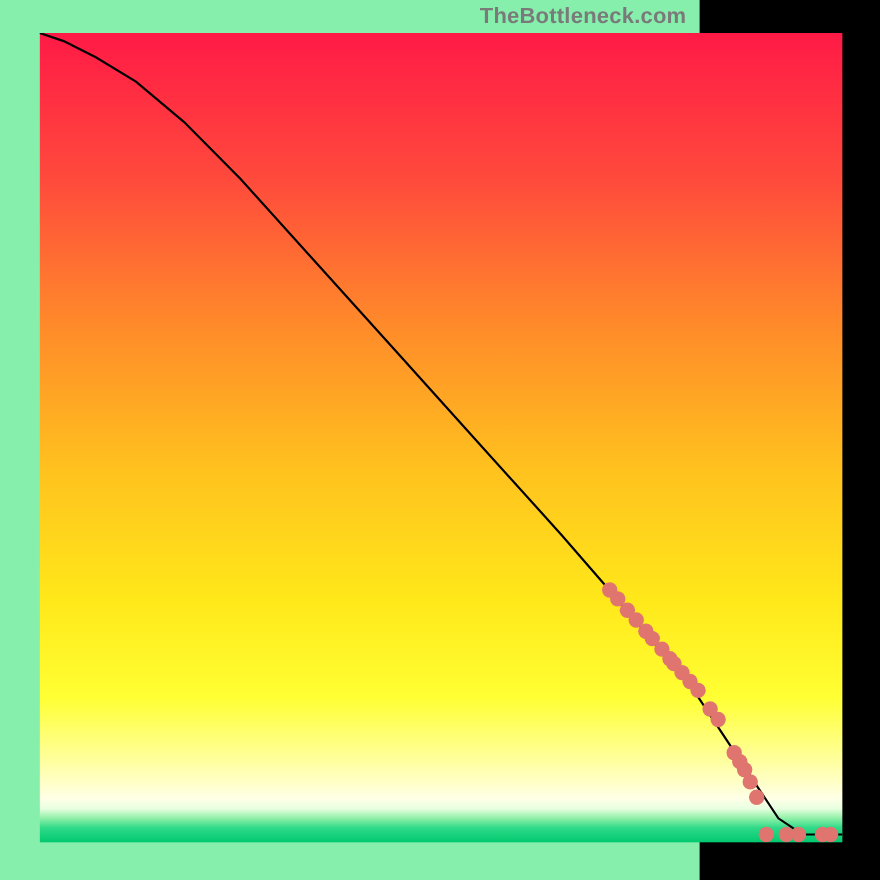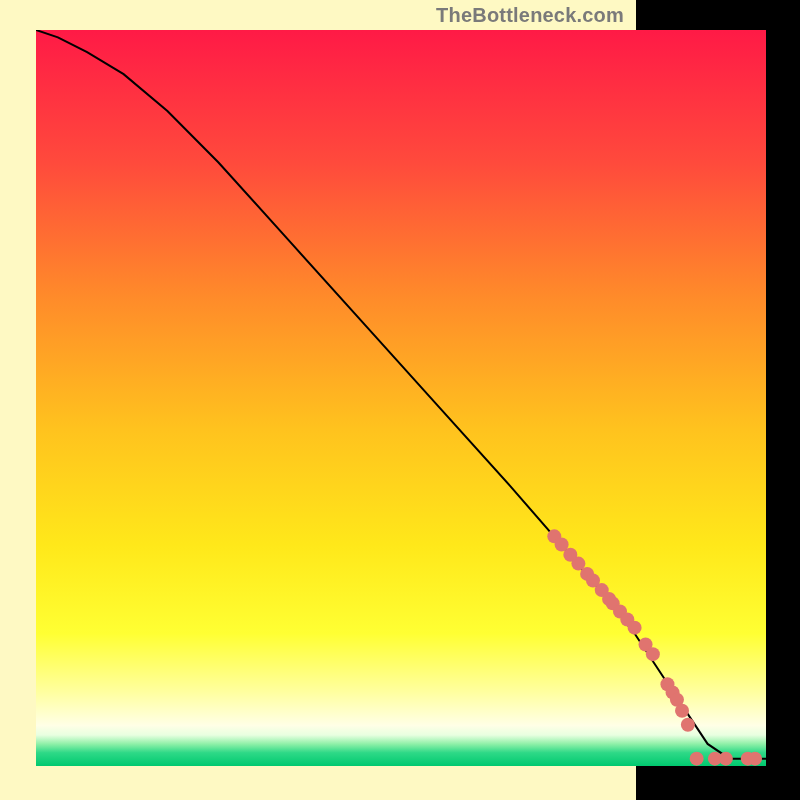--- a/index.html
+++ b/index.html
@@ -1,21 +1,21 @@
 <!DOCTYPE html>
 <html><head>
 <meta charset="utf-8">
 <style>
   * { margin: 0; padding: 0; box-sizing: border-box; }
   html, body { width: 800px; height: 800px; overflow: hidden; background: #000; }
   .stage {
     position: relative;
     width: 636px;
     height: 800px;
-    background: #fef9c3;
+    background: #86efac;
   }
   .attribution {
     position: absolute;
     top: 4px;
     right: 12px;
     font-family: Arial, Helvetica, sans-serif;
     font-size: 20px;
     font-weight: bold;
     color: #7a7a7a;
     letter-spacing: 0.2px;

